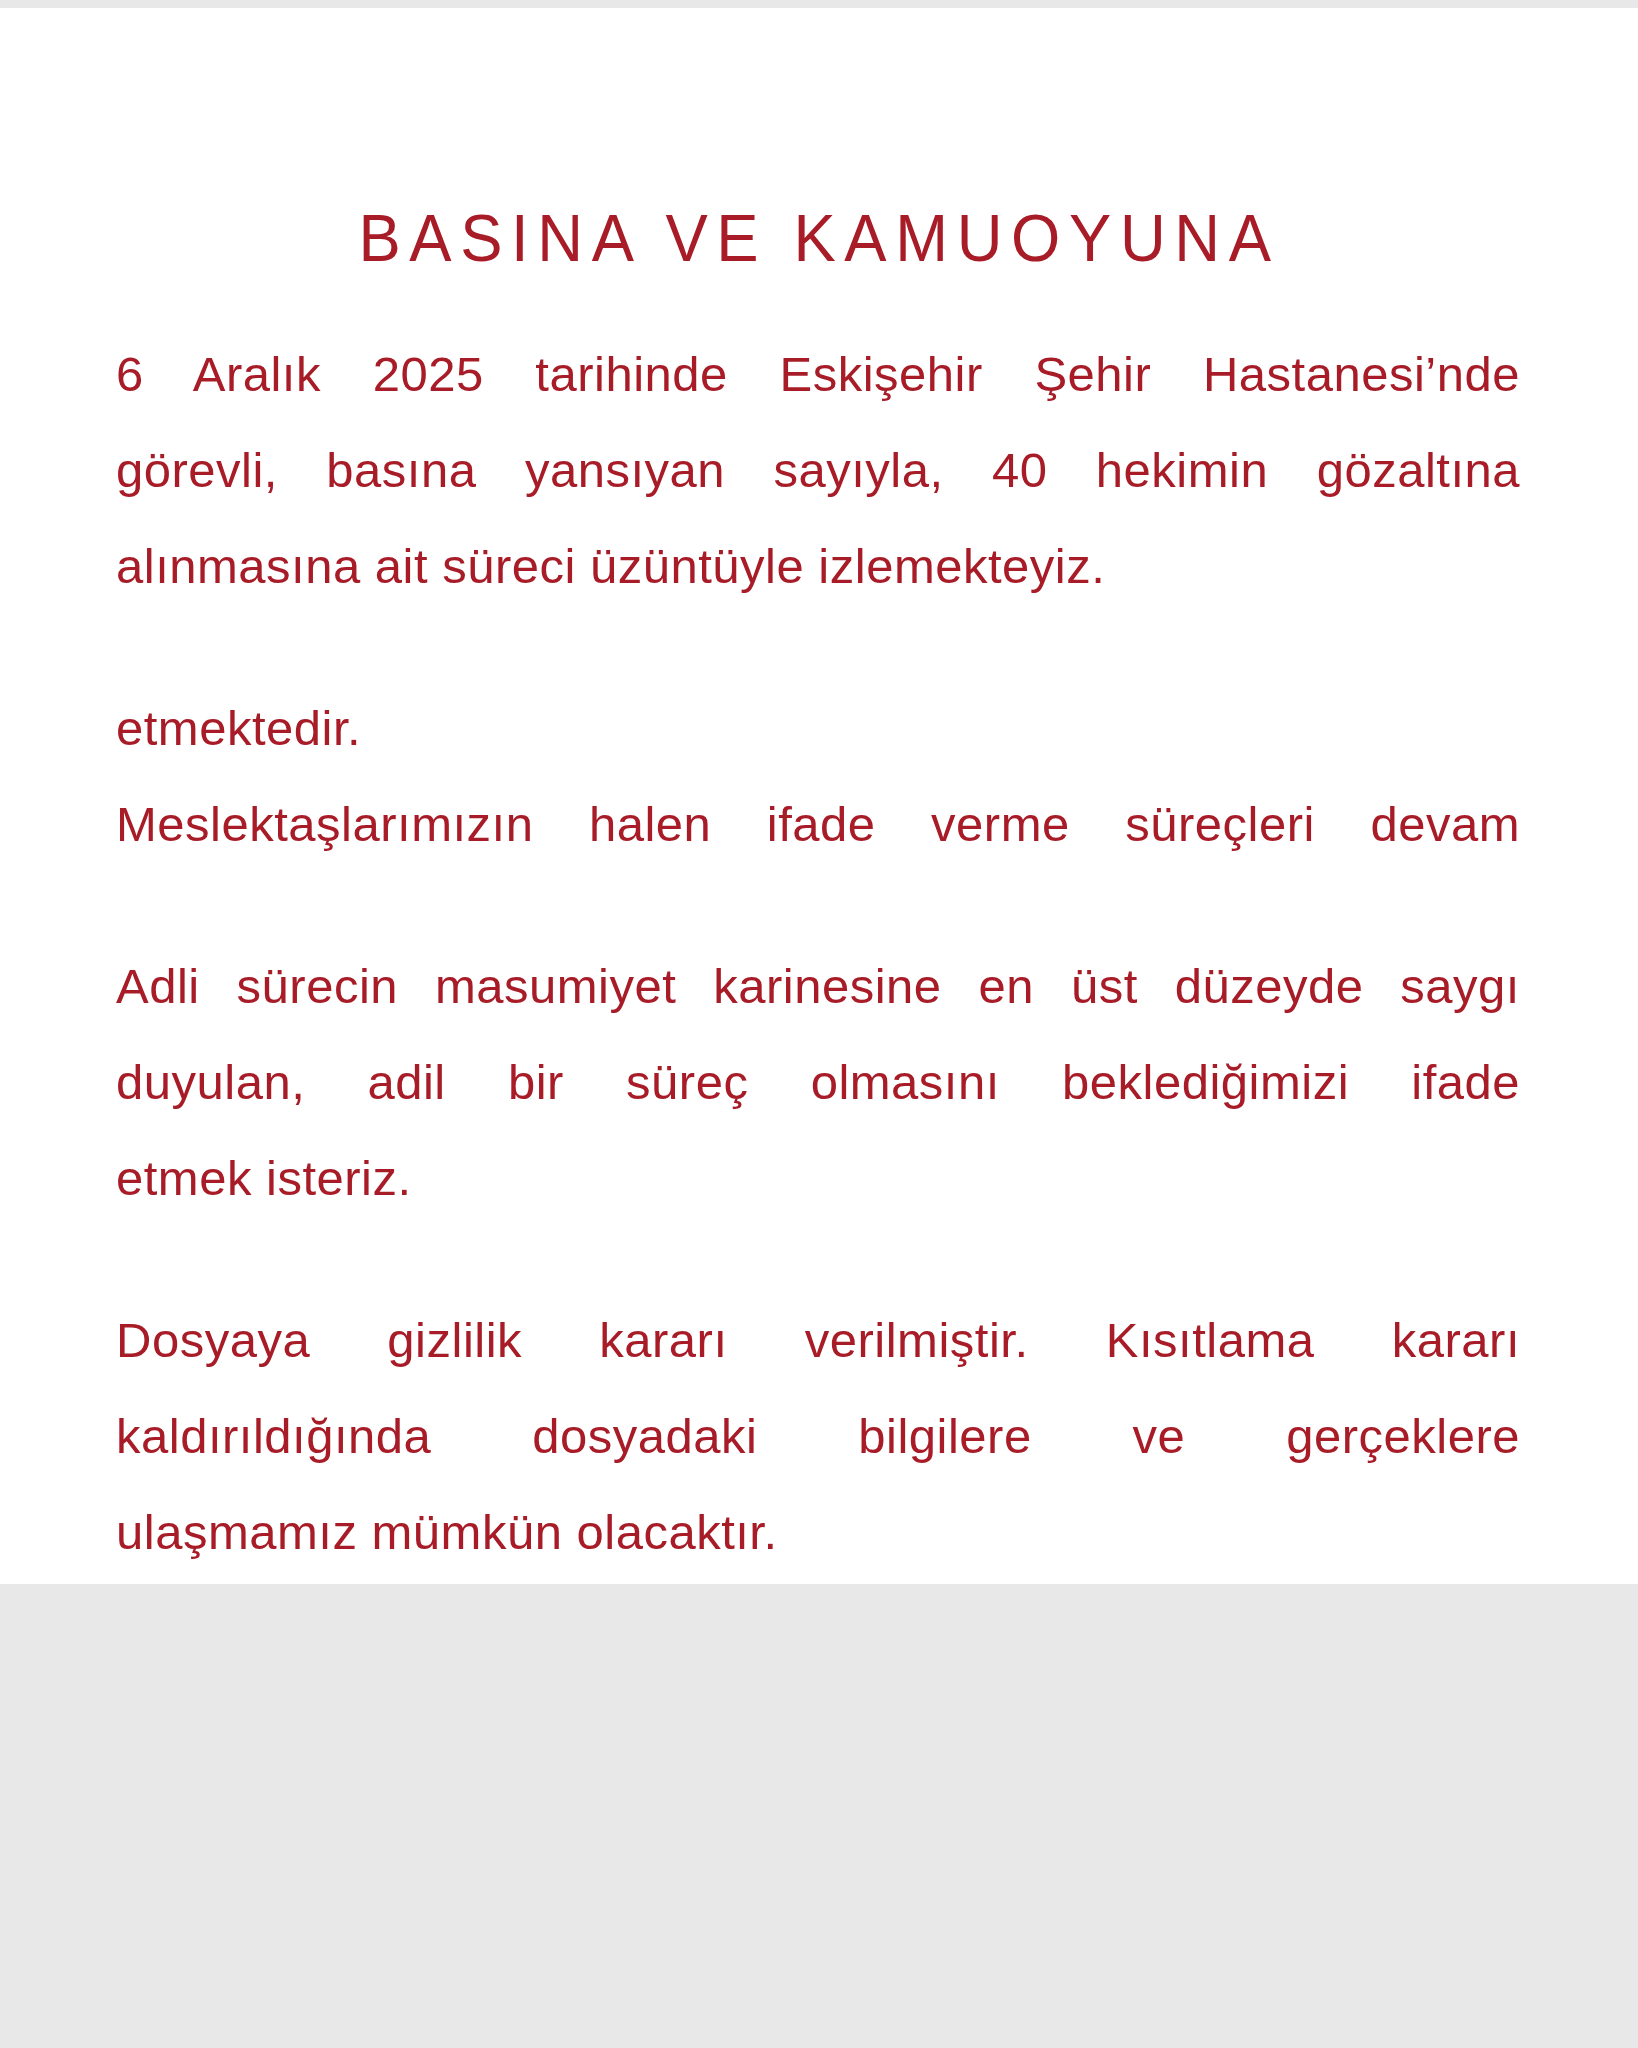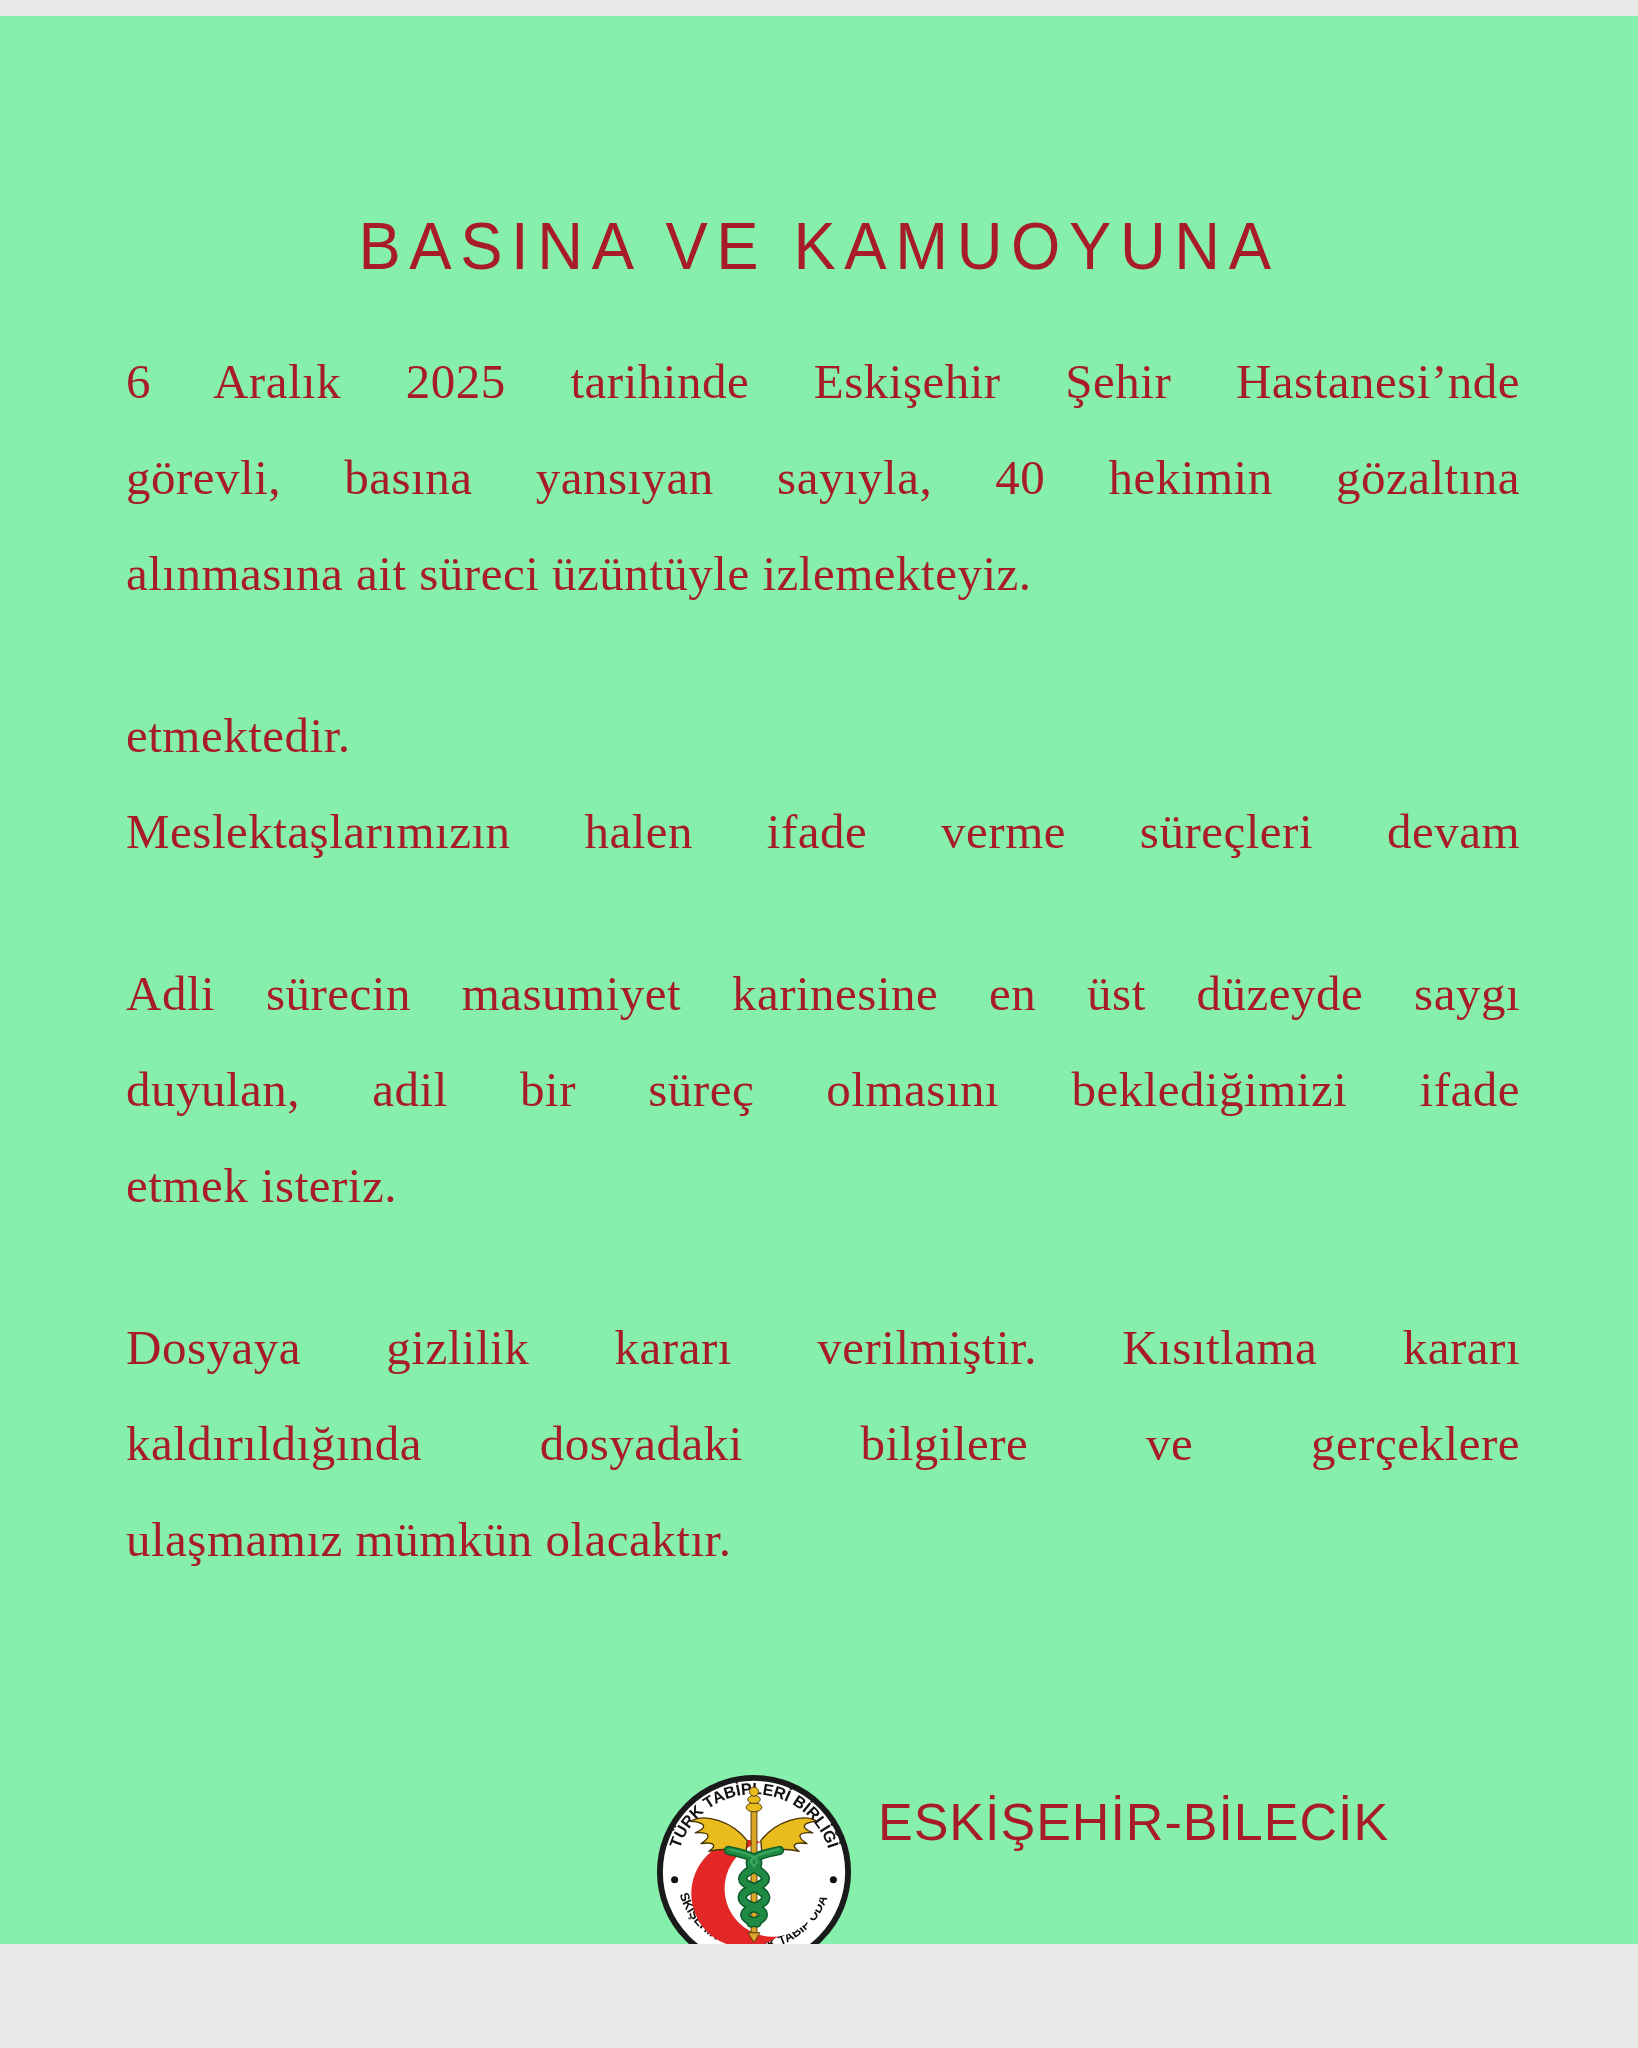--- a/index.html
+++ b/index.html
@@ -1,38 +1,38 @@
 <!DOCTYPE html>
 <html style="--ink: #a81c28; --ring: #1a1a1a; --crescent: #e32726; --snake: #1e8a44; --snakedark: #0c5c2a; --wing: #e8bc1c; --staff: #d9a627;"><head>
 <meta charset="utf-8">
 <style>
   html,body{margin:0;padding:0;background:#e8e8e8;}
   .sheet{
     position:relative;
-    width:1638px;height:1928px;
-    background:#86efac;
+    width:1638px;height:1576px;
+    background:#ffffff;
     font-family:"Liberation Sans", sans-serif;
     color:var(--ink,#a81c28);
     overflow:hidden;
-    margin:16px auto;
+    margin:8px auto;
   }
   .title{
     position:absolute;
     top:192px;left:0;right:0;
     text-align:center;
     font-size:66px;
     letter-spacing:9px;
     font-weight:400;
     transform:scaleX(.96);
     transform-origin:center;
     white-space:nowrap;
   }
   .body-text{
     position:absolute;
-    left:126px;right:118px;top:318px;font-family:Liberation Serif, serif;
+    left:116px;right:118px;top:318px;
   }
   .paragraph{margin:0 0 66px 0;}
   .line{
     font-size:49px;
     line-height:96px;
     letter-spacing:.5px;
   }
   .line.j{
     text-align:justify;
     text-align-last:justify;

